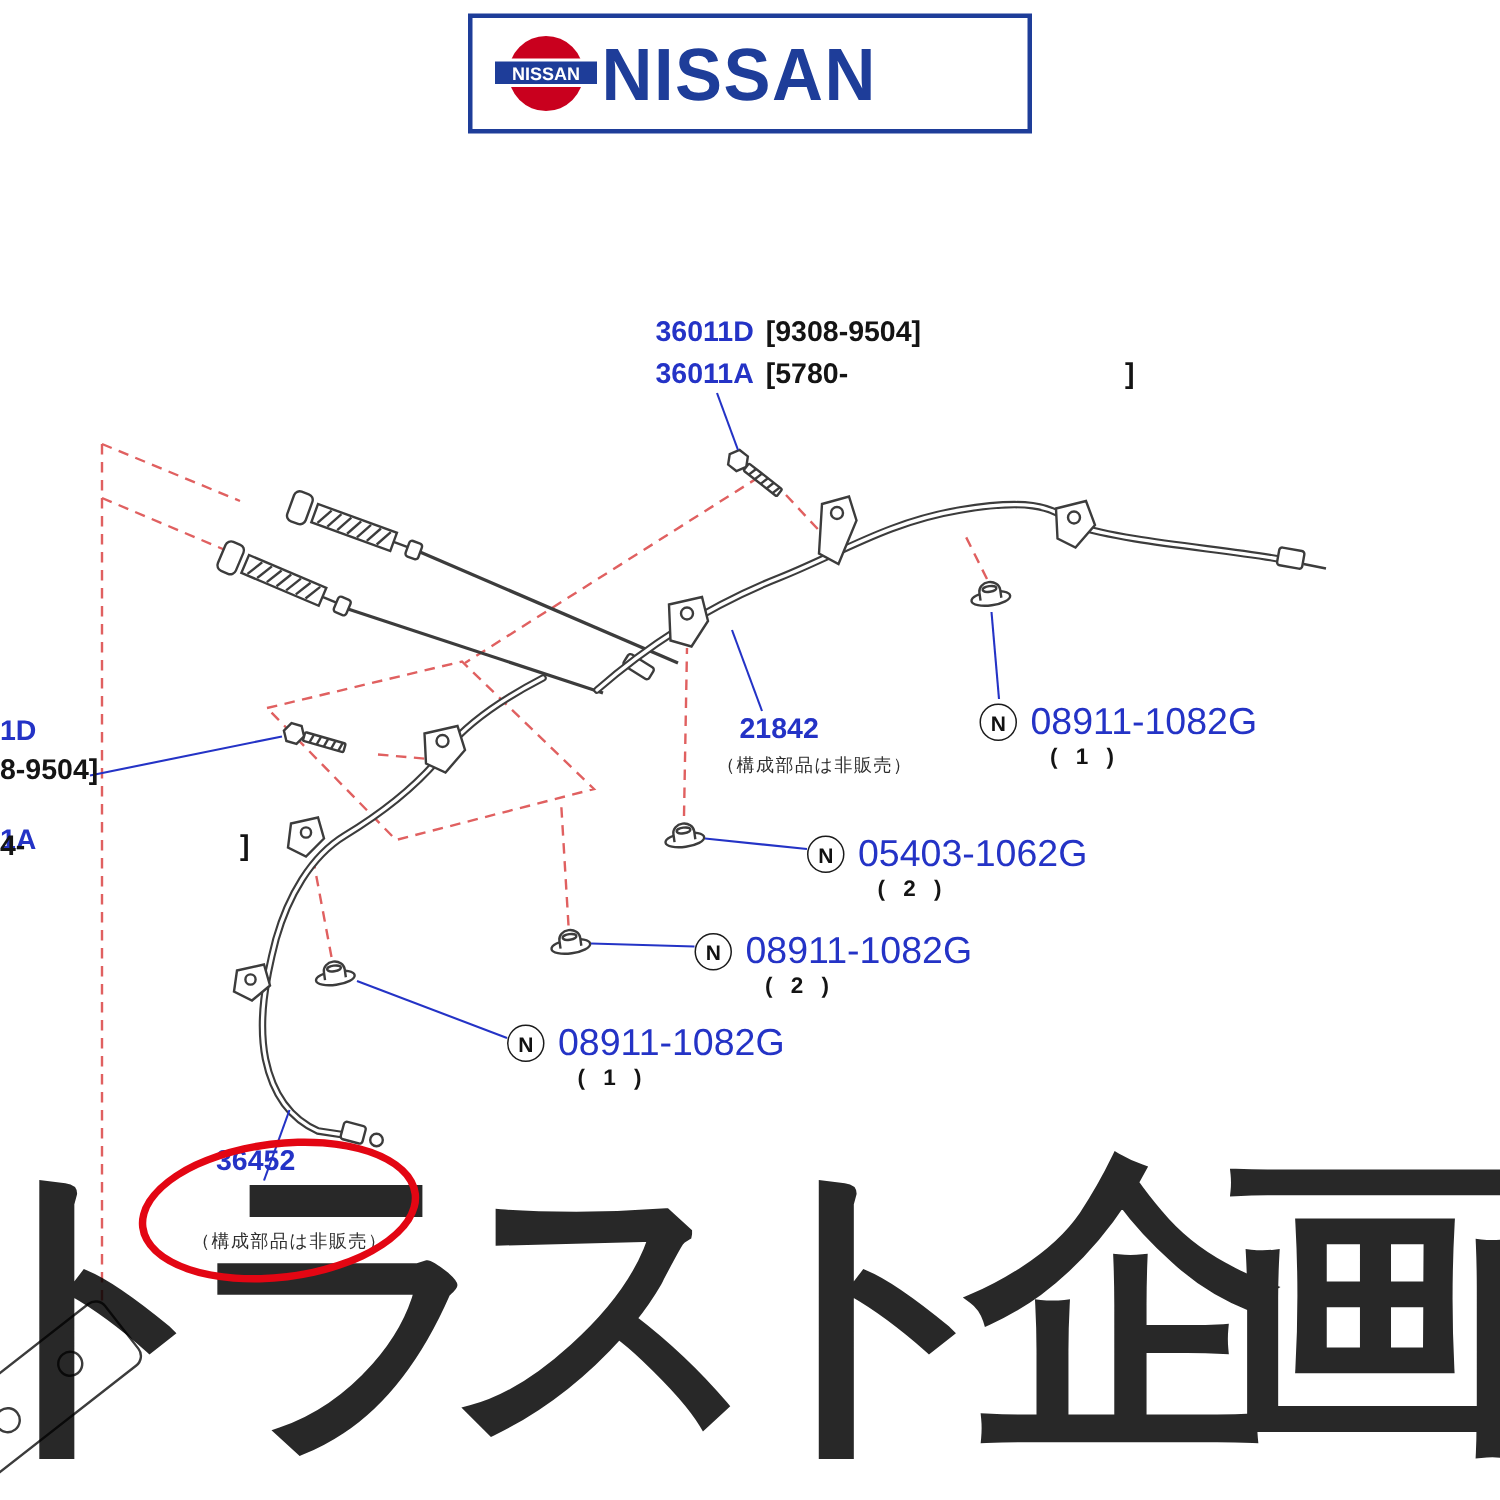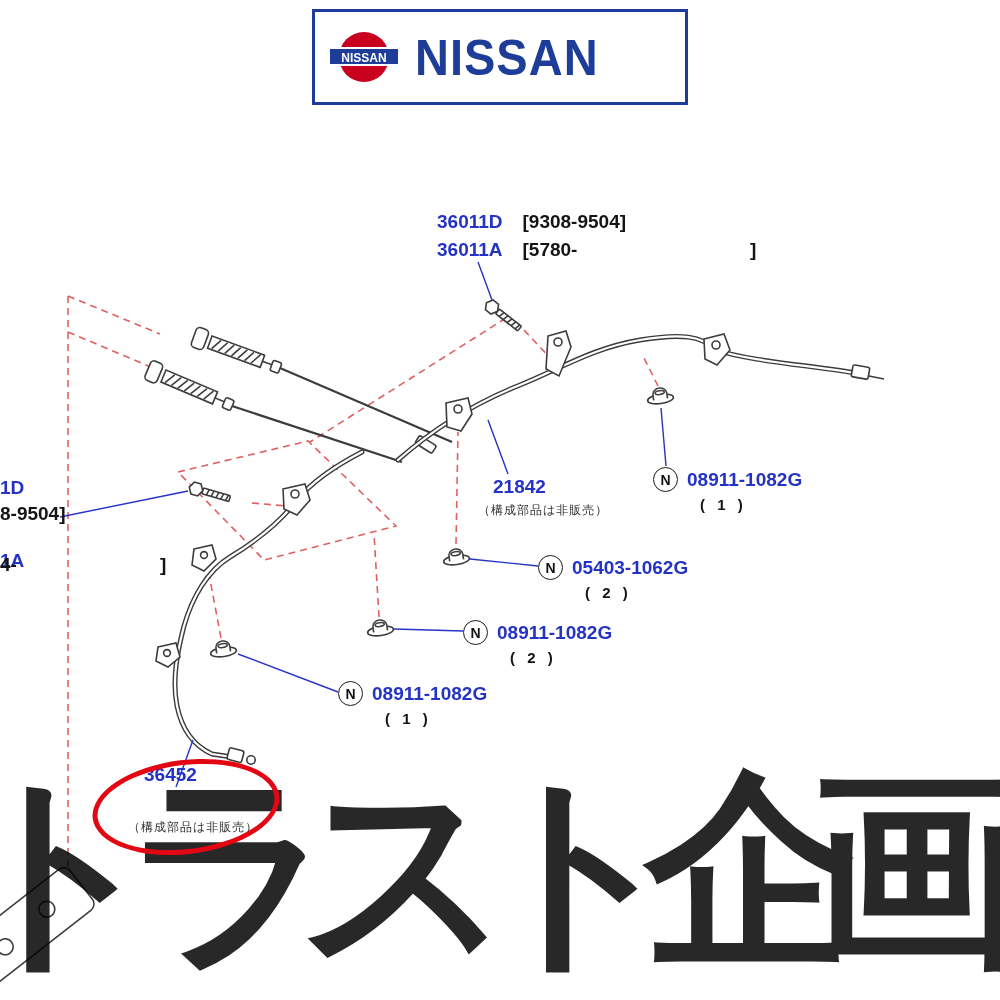--- a/index.html
+++ b/index.html
@@ -2,40 +2,40 @@
 <html style="--part-blue: #2433c6; --nissan-blue: #1e3d99; --nissan-red: #c9001e; --highlight-red: #e30613; --dash-red: #e06060; --line-gray: #3c3c3c;"><head>
 <meta charset="utf-8">
 <style>
   html,body{margin:0;padding:0}
   body{
     width:1000px;height:1000px;position:relative;overflow:hidden;
     background:#fff;font-family:"Liberation Sans",sans-serif;
   }
   
   #header{
-    position:absolute;left:312px;top:9px;width:376px;height:96px;
+    position:absolute;left:312px;top:9px;width:376px;height:80px;
     border:3px solid var(--nissan-blue);background:#fff;box-sizing:border-box;
-    display:flex;align-items:center;gap:14px;padding-left:12px;z-index:2;
+    display:flex;align-items:center;padding-left:12px;z-index:2;
   }
   #brand-text{
     font-size:47px;font-weight:700;letter-spacing:1px;color:var(--nissan-blue);
     font-family:"Liberation Sans",sans-serif;transform:scaleY(1.05);
   }
   
   .lbl{position:absolute;white-space:nowrap;font-size:19px;font-weight:700;
        color:var(--part-blue);z-index:2;line-height:1.1}
   .lbl .blk,.blk{color:#141414}
-  .gap{margin-left:20px}
+  .gap{margin-left:8px}
   .note{position:absolute;white-space:nowrap;font-size:12px;font-weight:500;
         color:#2d2d2d;z-index:2;font-family:sans-serif;letter-spacing:1px}
   .ncall{position:absolute;display:flex;align-items:center;gap:9px;z-index:2}
   .ncirc{width:25px;height:25px;border:1.8px solid #1b1b1b;border-radius:50%;
          display:flex;align-items:center;justify-content:center;
          font-size:14px;font-weight:700;color:#111;box-sizing:border-box}
-  .npart{font-size:19px;font-weight:700;color:var(--part-blue)}
+  .npart{font-size:25px;font-weight:400;color:var(--part-blue)}
   .qty{position:absolute;font-size:15px;font-weight:700;color:#141414;
        letter-spacing:4px;z-index:2}
   
   #art{position:absolute;left:0;top:0;z-index:1}
   .ln{stroke:var(--line-gray);stroke-width:1.6;fill:none}
   .wire{stroke:var(--line-gray);stroke-width:2.2;fill:none}
   .part{stroke:var(--line-gray);stroke-width:1.6;fill:#fff}
   .tube-o{stroke:var(--line-gray);stroke-width:5;fill:none;stroke-linecap:round}
   .tube-i{stroke:#fff;stroke-width:2.2;fill:none;stroke-linecap:round}
   .red-dash{stroke:var(--dash-red);stroke-width:1.6;fill:none;stroke-dasharray:7 5}

